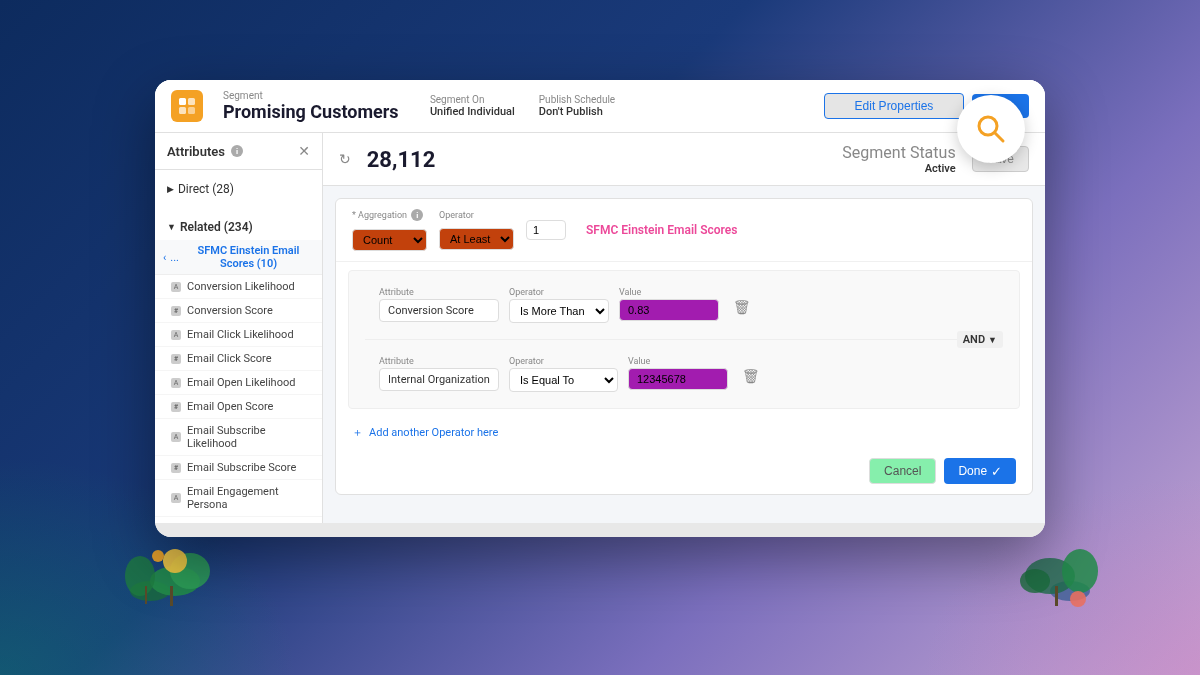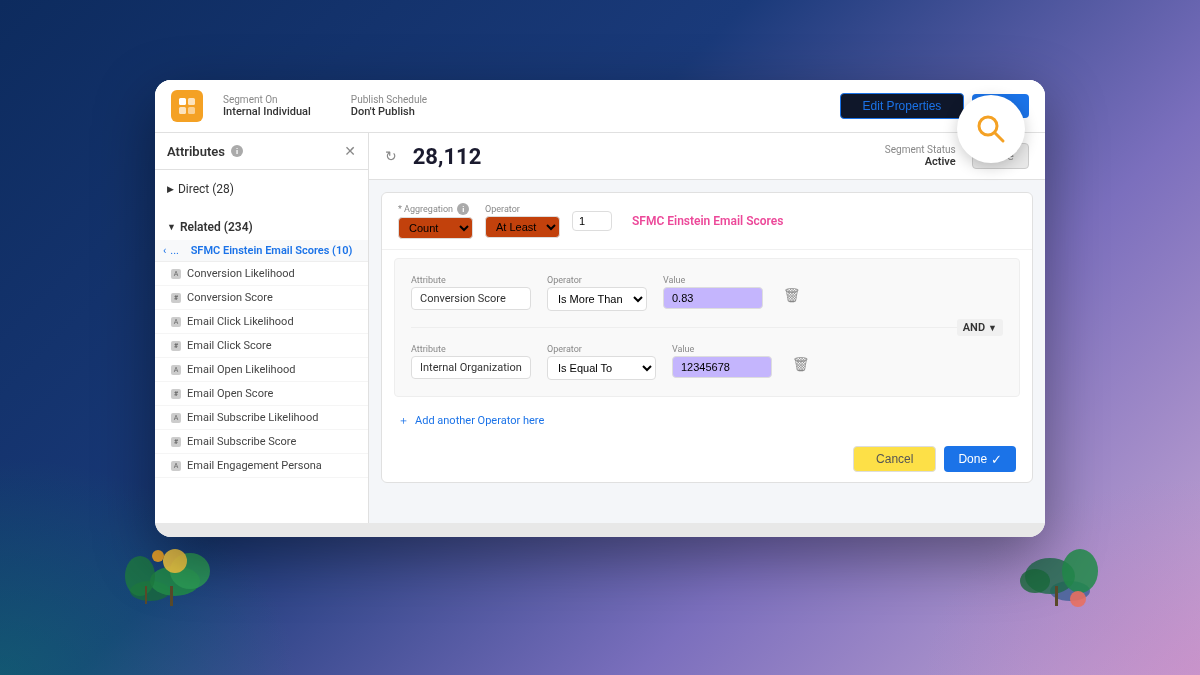--- a/index.html
+++ b/index.html
@@ -103,43 +103,43 @@
       font-size: 10px;
       color: #888;
       text-transform: none;
     }
     .segment-title {
       font-size: 18px;
       font-weight: 700;
       color: #1a1a2e;
     }
     .header-meta {
-      display: flex; gap: 40px;
+      display: flex; gap: 24px;
       flex: 2;
     }
     .meta-item {
       display: flex; flex-direction: column;
     }
     .meta-label {
       font-size: 10px;
       color: #888;
     }
     .meta-value {
       font-size: 11px;
       color: #333;
       font-weight: 500;
     }
     .header-actions {
       display: flex; gap: 8px; align-items: center;
     }
     .btn-edit {
-      padding: 5px 22px;
+      padding: 5px 30px;
       border: 1px solid #1b73e8;
       color: #1b73e8;
-      background: #0f172a;
+      background: #e5e5e5;
       border-radius: 4px;
       font-size: 12px;
       cursor: pointer;
     }
     .btn-done-header {
       padding: 5px 14px;
       border: none;
       color: white;
       background: #1b73e8;
       border-radius: 4px;
@@ -148,21 +148,21 @@
     }
 
     
     .main-content {
       display: flex;
       height: 390px;
     }
 
     
     .sidebar {
-      width: 214px;
+      width: 168px;
       background: white;
       border-right: 1px solid #e0e0e0;
       overflow-y: auto;
       flex-shrink: 0;
     }
     .sidebar-header {
       display: flex;
       align-items: center;
       justify-content: space-between;
       padding: 10px 12px;
@@ -297,21 +297,21 @@
       height: 100%;
       background: #1b73e8;
       border-radius: 3px;
       width: 65%;
     }
     .segment-status {
       margin-left: auto;
       text-align: right;
     }
     .status-label {
-      font-size: 10px;
+      font-size: 16px;
       color: #888;
     }
     .status-value {
       font-size: 11px;
       font-weight: 600;
       color: #333;
     }
     .btn-save {
       padding: 5px 14px;
       background: #e8e8e8;
@@ -340,21 +340,21 @@
     .aggregation-row {
       display: flex;
       align-items: center;
       gap: 12px;
       padding: 10px 16px;
       border-bottom: 1px solid #f0f0f0;
     }
     .agg-field {
       display: flex;
       flex-direction: column;
-      gap: 2px;
+      gap: 8px;
     }
     .field-label {
       font-size: 9px;
       color: #888;
     }
     select.field-select {
       border: 1px solid #ddd;
       border-radius: 4px;
       padding: 3px 6px;
       font-size: 11px;
@@ -380,22 +380,23 @@
     .attr-section {
       padding: 10px 16px;
       background: #f9f9f9;
       border: 1px solid #eee;
       margin: 8px 12px;
       border-radius: 4px;
     }
     .attr-row {
       display: flex;
       align-items: flex-start;
-      gap: 16px;
+      gap: 10px;
       padding: 6px 0;
+      margin-left: 14px;
     }
     .attr-col {
       display: flex;
       flex-direction: column;
       gap: 2px;
     }
     .attr-col-label {
       font-size: 9px;
       color: #888;
     }
@@ -412,21 +413,21 @@
       border: 1px solid #ddd;
       background: white;
       border-radius: 4px;
       padding: 4px 6px;
       font-size: 11px;
       min-width: 100px;
       cursor: pointer;
     }
     .attr-col-input {
       border: 1px solid #ddd;
-      background: #c4b5fd;
+      background: #a21caf;
       border-radius: 4px;
       padding: 4px 8px;
       font-size: 11px;
       width: 100px;
     }
     .delete-btn {
       background: none;
       border: none;
       color: #888;
       cursor: pointer;
@@ -462,23 +463,23 @@
     }
 
     
     .criteria-footer {
       display: flex;
       justify-content: flex-end;
       gap: 8px;
       padding: 10px 16px;
     }
     .btn-cancel {
-      padding: 5px 22px;
+      padding: 5px 14px;
       border: 1px solid #ddd;
-      background: #fde047;
+      background: #86efac;
       border-radius: 4px;
       font-size: 12px;
       color: #555;
       cursor: pointer;
     }
     .btn-done-blue {
       padding: 5px 14px;
       border: none;
       background: #1b73e8;
       color: white;
@@ -552,24 +553,28 @@
 
     <div class="header-bar">
       <div class="segment-logo">
         <svg width="18" height="18" viewBox="0 0 18 18" fill="none">
           <rect x="1" y="1" width="7" height="7" rx="1.5" fill="white"></rect>
           <rect x="10" y="1" width="7" height="7" rx="1.5" fill="white" opacity="0.7"></rect>
           <rect x="1" y="10" width="7" height="7" rx="1.5" fill="white" opacity="0.7"></rect>
           <rect x="10" y="10" width="7" height="7" rx="1.5" fill="white" opacity="0.5"></rect>
         </svg>
       </div>
+      <div class="segment-info">
+        <div class="segment-label">Segment</div>
+        <div class="segment-title">Promising Customers</div>
+      </div>
       <div class="header-meta">
         <div class="meta-item">
           <span class="meta-label">Segment On</span>
-          <span class="meta-value">Internal Individual</span>
+          <span class="meta-value">Unified Individual</span>
         </div>
         <div class="meta-item">
           <span class="meta-label">Publish Schedule</span>
           <span class="meta-value">Don't Publish</span>
         </div>
       </div>
       <div class="header-actions">
         <button class="btn-edit">Edit Properties</button>
         <button class="btn-done-header">Done</button>
       </div>

